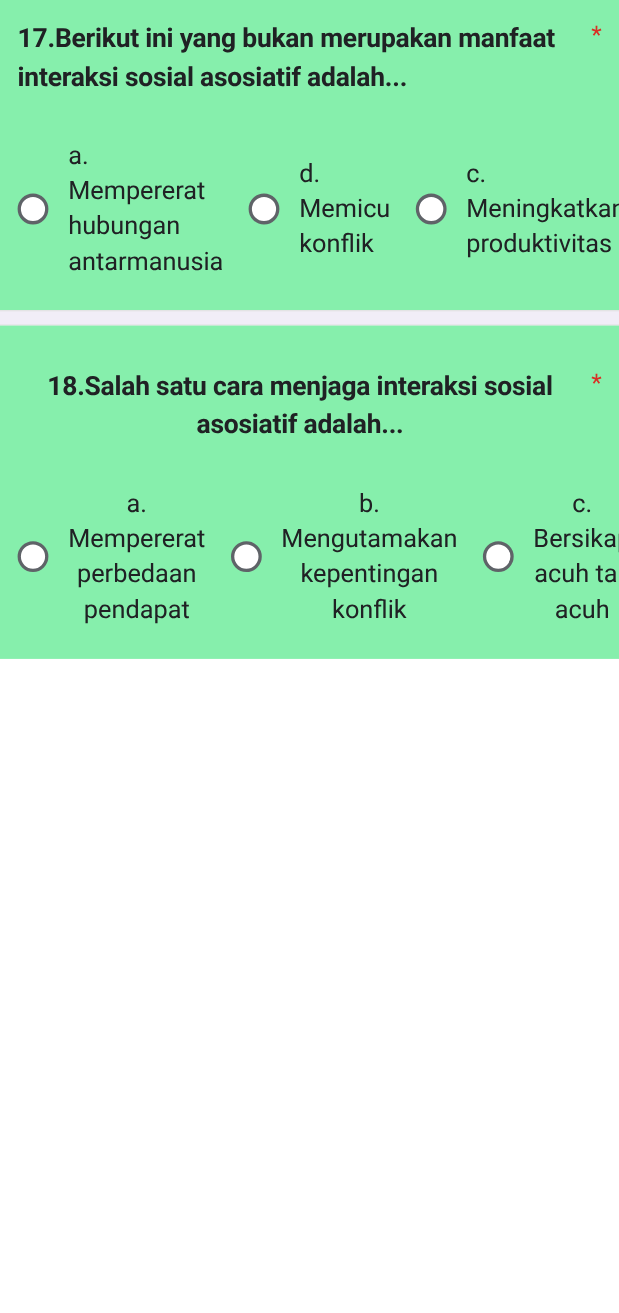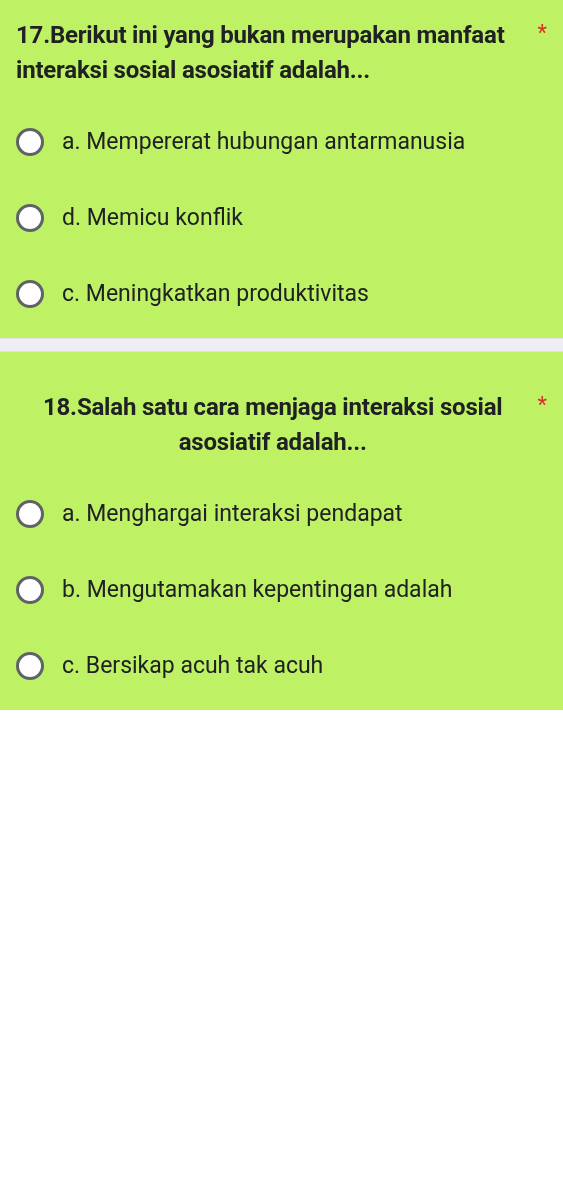--- a/index.html
+++ b/index.html
@@ -8,21 +8,21 @@
       padding: 0;
     }
     body {
       font-family: Roboto, Arial, sans-serif;
       background: #ffffff;
       width: 563px;
       color: #202124;
     }
     .question-card {
       padding: 18px 16px 28px 16px;
-      background: #bef264;
+      background: #86efac;
     }
     .divider {
       height: 14px;
       background: #f1edf7;
       border-top: 1px solid #e0e0e0;
       border-bottom: 1px solid #e0e0e0;
     }
     .question-header {
       display: flex;
       align-items: flex-start;
@@ -37,22 +37,21 @@
     }
     .required-asterisk {
       color: #d93025;
       font-size: 22px;
       margin-left: 8px;
       line-height: 1;
       padding-top: 4px;
     }
     .options-group {
       display: flex;
-      flex-direction: column;
-      gap: 44px;
+      gap: 23px;
     }
     .option-row {
       display: flex;
       align-items: center;
       gap: 18px;
       cursor: pointer;
     }
     .radio {
       flex-shrink: 0;
       width: 28px;
@@ -95,24 +94,24 @@
 <div class="divider"></div>
 
 <div class="question-card" style="padding-top:38px;text-align:center;">
   <div class="question-header">
     <div class="question-title">18.Salah satu cara menjaga interaksi sosial asosiatif adalah...</div>
     <div class="required-asterisk">*</div>
   </div>
   <div class="options-group">
     <div class="option-row">
       <div class="radio"></div>
-      <div class="option-label">a. Menghargai interaksi pendapat</div>
+      <div class="option-label">a. Mempererat perbedaan pendapat</div>
     </div>
     <div class="option-row">
       <div class="radio"></div>
-      <div class="option-label">b. Mengutamakan kepentingan adalah</div>
+      <div class="option-label">b. Mengutamakan kepentingan konflik</div>
     </div>
     <div class="option-row">
       <div class="radio"></div>
       <div class="option-label">c. Bersikap acuh tak acuh</div>
     </div>
   </div>
 </div>
 
 </body></html>

